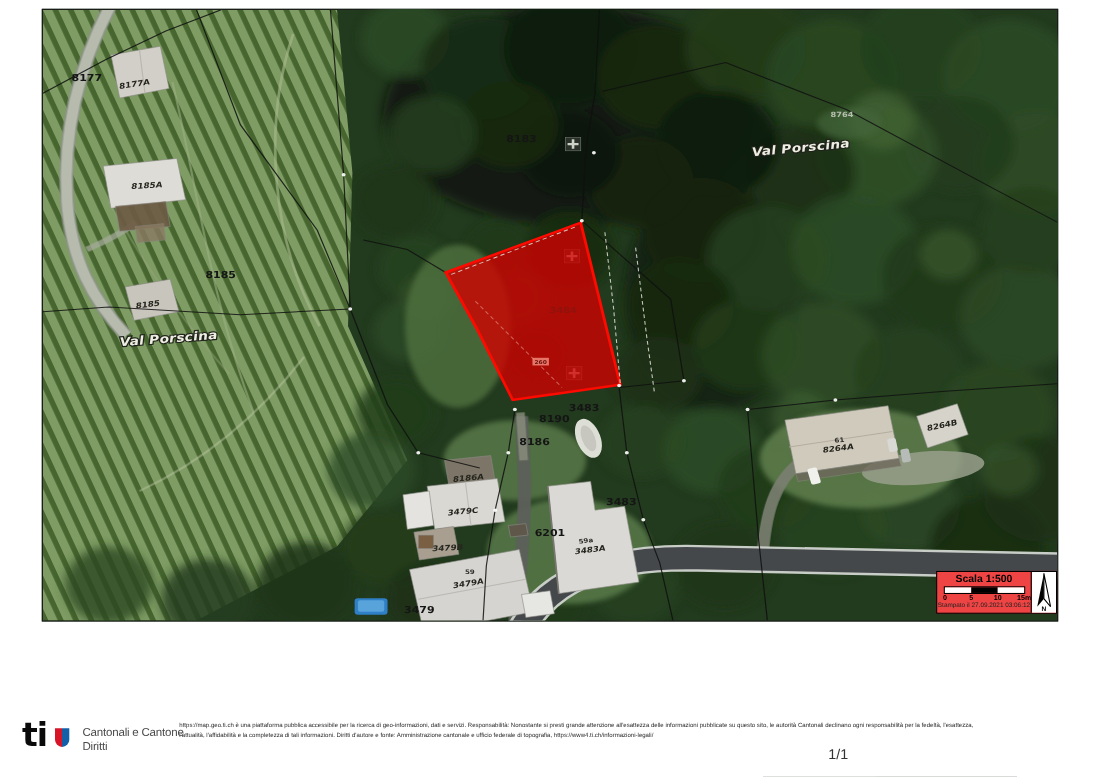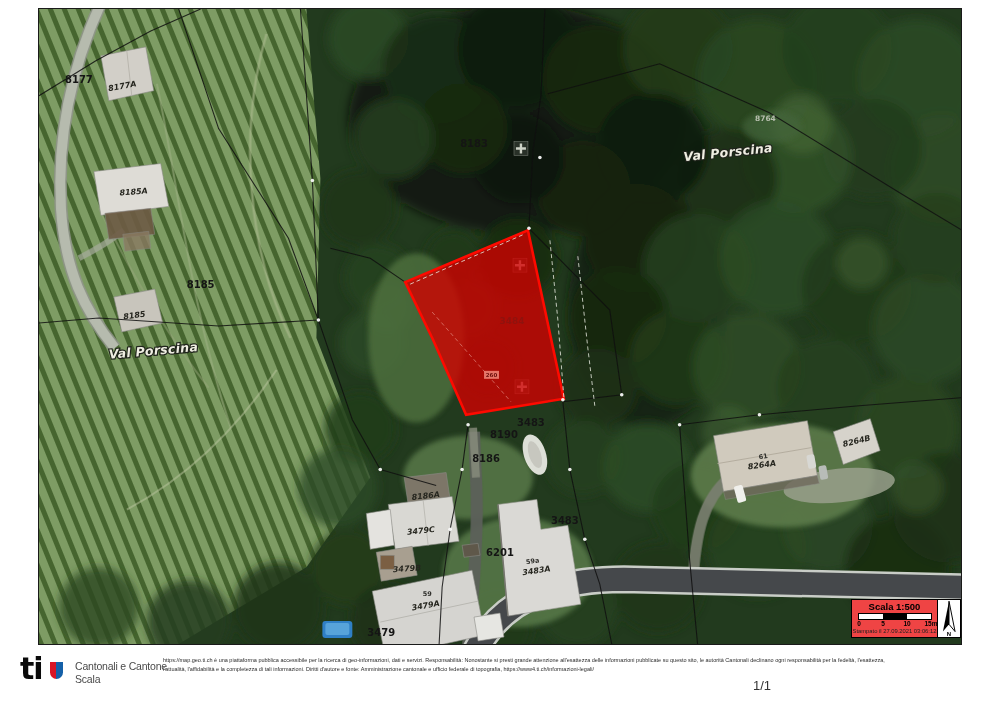--- a/index.html
+++ b/index.html
@@ -1,18 +1,18 @@
 <!DOCTYPE html>
 <html><head>
 <meta charset="utf-8">
 <style>
   html,body{margin:0;padding:0;background:#e8e8e8;}
   .page{position:relative;width:1000px;height:706px;background:#ffffff;overflow:hidden;
         font-family:"Liberation Sans",sans-serif;}
-  .map{position:absolute;left:38px;top:8px;width:924px;height:637px;border:1px solid #1a1a1a;
+  .map{position:absolute;left:38px;top:8px;width:924px;height:557px;border:1px solid #1a1a1a;
        box-sizing:border-box;background:#223a1e;}
   .map svg{display:block;width:100%;height:100%;font-family:"DejaVu Sans",sans-serif;}
 
   
   .lp{font-weight:bold;font-size:10px;fill:#151515;text-anchor:middle;}
   .lb{font-weight:bold;font-style:italic;font-size:8px;fill:#26261f;text-anchor:middle;}
   .ls{font-weight:bold;font-size:6.5px;fill:#30302c;text-anchor:middle;}
   .lv{font-weight:bold;font-style:italic;font-size:12.5px;fill:#efeee2;stroke:#20241c;
       stroke-width:2.4px;paint-order:stroke;text-anchor:middle;letter-spacing:.3px;}
   .lr{font-weight:bold;font-size:9px;fill:#8a1410;opacity:.8;text-anchor:middle;}
@@ -309,21 +309,21 @@
         <span class="nlbl">N</span>
       </div>
     </div>
   </div>
 
   <div class="footer">
     <div class="logo-ti">ti</div>
     <div class="shield"></div>
     <div class="org">
       <div>Cantonali e Cantone</div>
-      <div>Scala</div>
+      <div>Diritti</div>
     </div>
     <div class="disclaimer">
       <div>https://map.geo.ti.ch è una piattaforma pubblica accessibile per la ricerca di geo-informazioni, dati e servizi. Responsabilità: Nonostante si presti grande attenzione all'esattezza delle informazioni pubblicate su questo sito, le autorità Cantonali declinano ogni responsabilità per la fedeltà, l'esattezza,</div>
       <div>l'attualità, l'affidabilità e la completezza di tali informazioni. Diritti d'autore e fonte: Amministrazione cantonale e ufficio federale di topografia, https://www4.ti.ch/informazioni-legali/</div>
     </div>
     <div class="pagenum">1/1</div>
   </div>
 
 </div>
 

